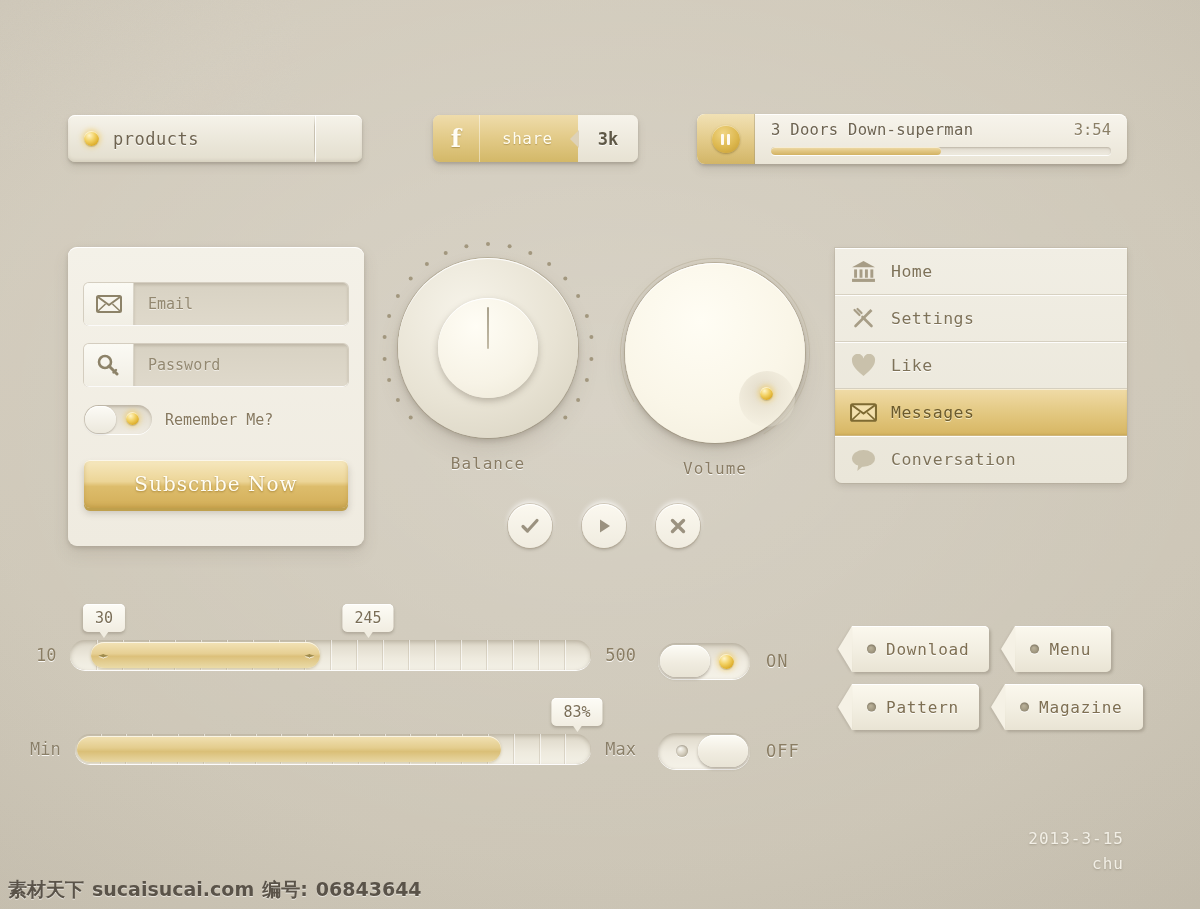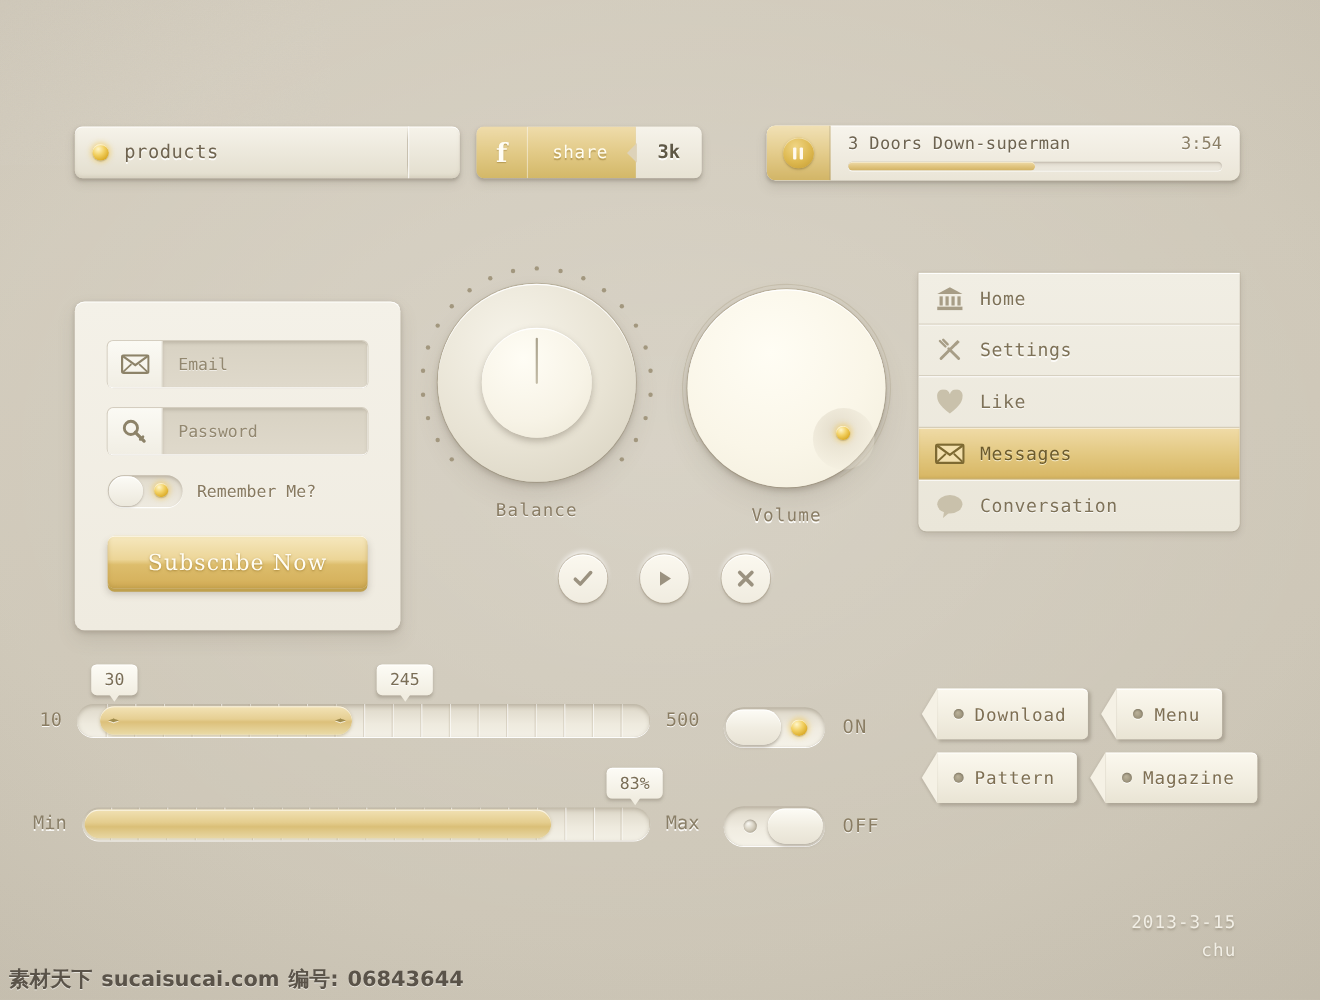--- a/index.html
+++ b/index.html
@@ -29,21 +29,21 @@
   }
 
   
   .txt   { color: #8a7f68; text-shadow: 0 1px 0 rgba(255,255,255,.85); }
 
   
 
   
   #select-products {
     position: absolute; left: 68px; top: 115px;
-    width: 350px; height: 47px;
+    width: 294px; height: 47px;
     display: flex; align-items: center;
     border-radius: 7px;
     background: linear-gradient(180deg,#f6f3ea 0%,#ebe7da 55%,#e3dece 100%);
     box-shadow:
       0 1px 0 rgba(255,255,255,.95) inset,
       0 -2px 3px rgba(160,150,130,.18) inset,
       0 2px 3px rgba(110,100,85,.32),
       0 5px 9px rgba(110,100,85,.15);
   }
   #select-products .led { margin-left: 16px; }
@@ -163,22 +163,21 @@
   
   #login-form {
     position: absolute; left: 68px; top: 247px;
     width: 296px; height: 299px;
     border-radius: 9px;
     background: linear-gradient(180deg,#f4f1e8 0%,#efebe0 100%);
     box-shadow:
       0 1px 0 rgba(255,255,255,.95) inset,
       0 2px 4px rgba(110,100,85,.28),
       0 8px 16px rgba(110,100,85,.14);
-    padding: 36px 30px;
-    margin-top: 27px;
+    padding: 36px 16px;
   }
   .field {
     display: flex; align-items: center; height: 42px;
     border-radius: 5px; overflow: hidden; margin-bottom: 19px;
     box-shadow: 0 1px 0 rgba(255,255,255,.9), 0 0 0 1px rgba(175,165,145,.45);
   }
   .field-icon {
     width: 50px; height: 100%;
     display: flex; align-items: center; justify-content: center;
     background: linear-gradient(180deg,#fbfaf4 0%,#f1eee4 100%);

